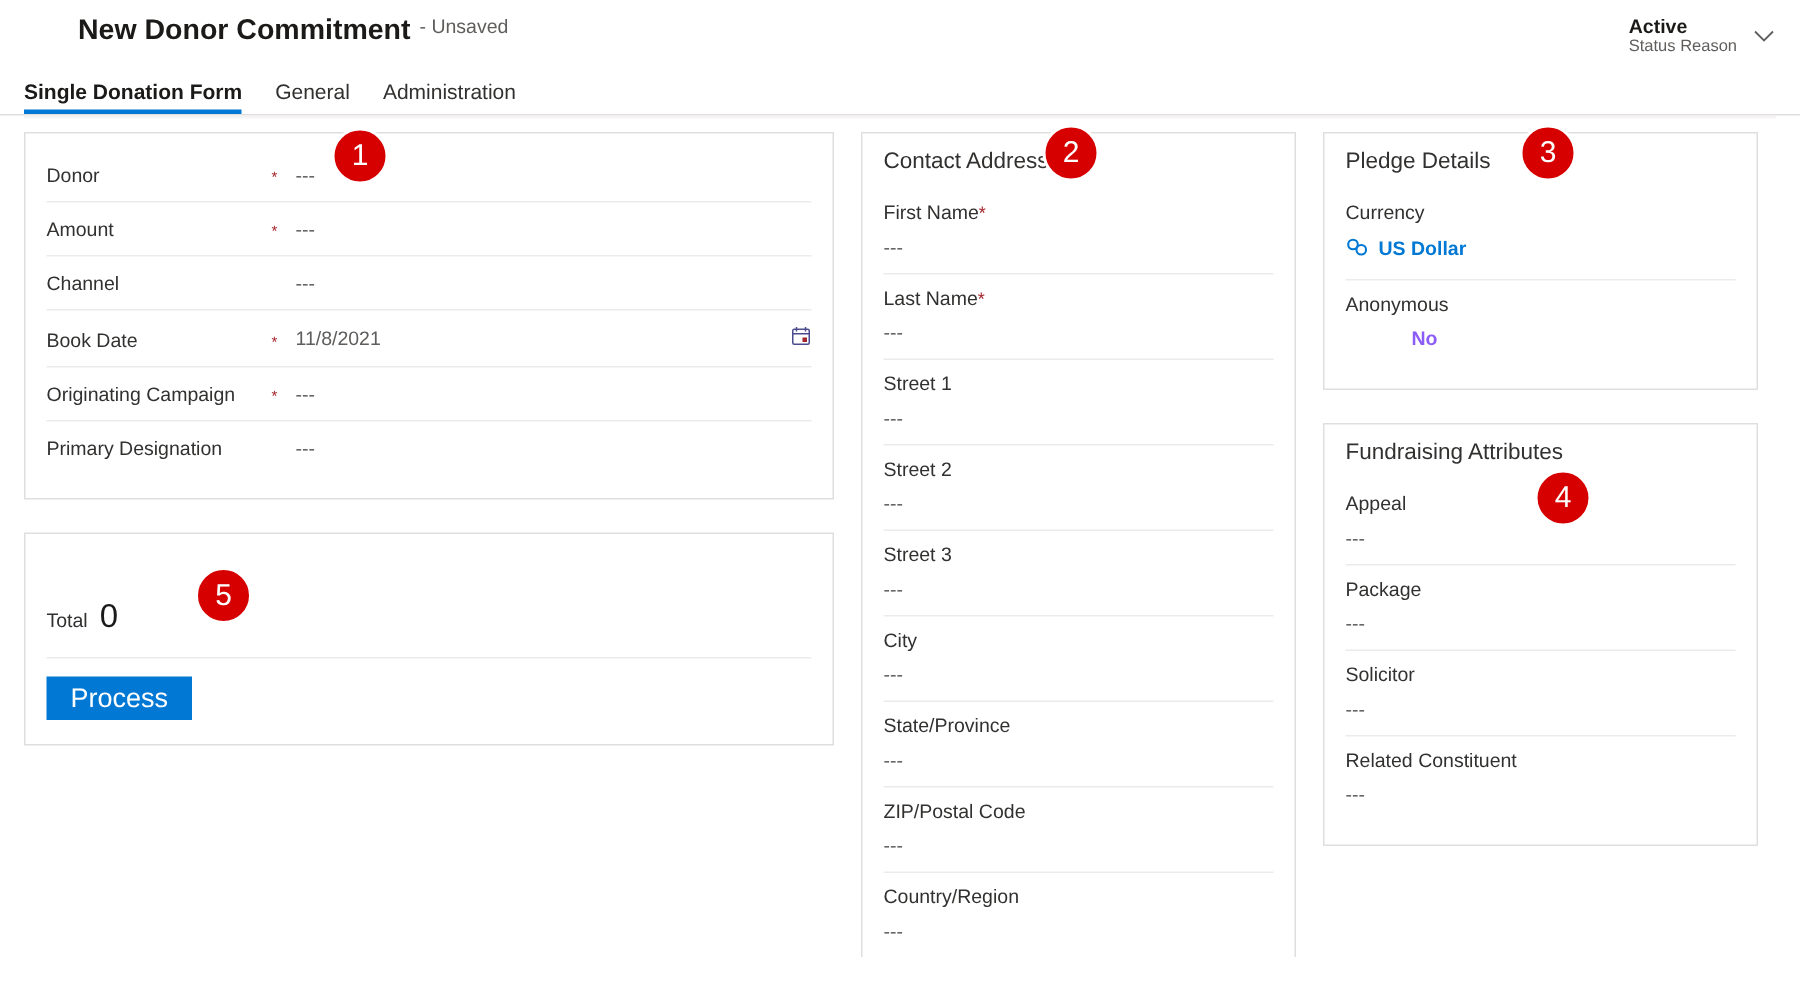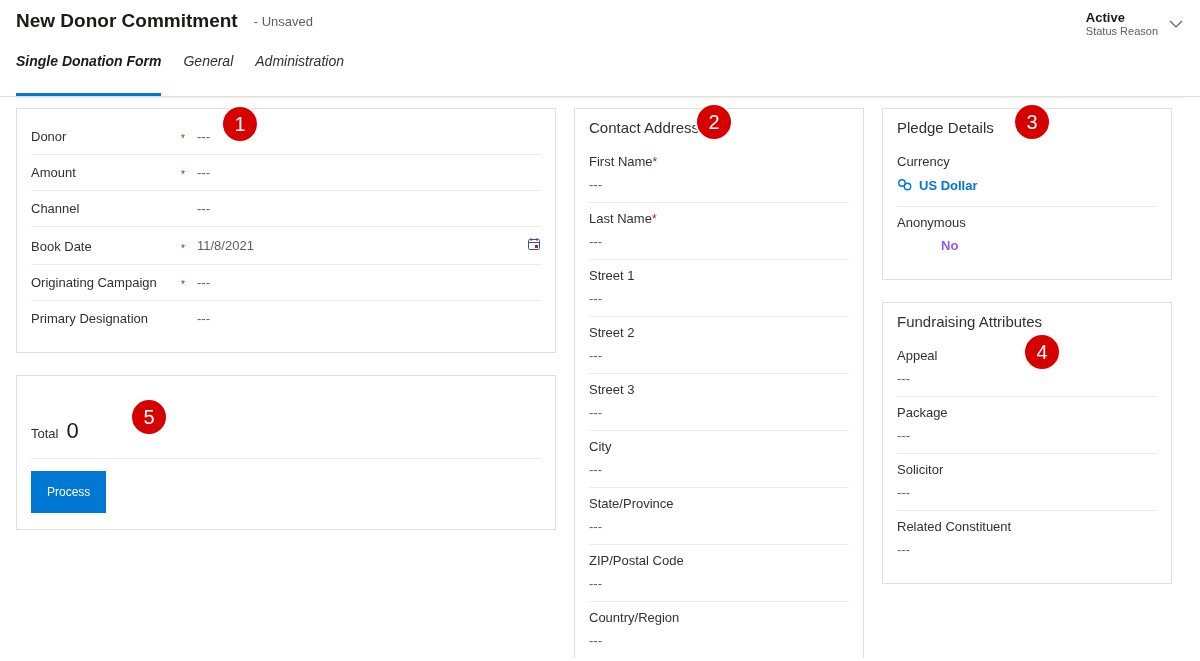--- a/index.html
+++ b/index.html
@@ -11,42 +11,41 @@
       width: 1200px;
       height: 661px;
       overflow: hidden;
     }
     .header {
       display: flex;
       justify-content: space-between;
       align-items: flex-start;
       padding: 10px 16px 6px 16px;
     }
-    .header-left { display: flex; align-items: center; gap: 16px; }
+    .header-left { display: flex; align-items: flex-start; gap: 6px; margin-left: 36px; }
     .title { font-size: 19px; font-weight: 600; color: #1b1a19; }
     .sub { font-size: 13px; color: #605e5c; }
     .header-right { display: flex; align-items: flex-end; gap: 10px; }
     .status-box { text-align: left; }
     .status-value { font-size: 13px; font-weight: 600; color: #1b1a19; }
     .status-label { font-size: 11px; color: #605e5c; }
     .chev { color: #605e5c; font-size: 18px; cursor: pointer; }
 
     .tabs {
       display: flex;
       gap: 22px;
       padding: 4px 16px 0 16px;
       border-bottom: 1px solid #e1dfdd;
     }
     .tab {
       font-size: 14px;
       color: #323130;
-      padding: 6px 0 24px 0;
+      padding: 6px 0 4px 0;
       cursor: pointer;
       border-bottom: 3px solid transparent;
-      font-style: italic;
     }
     .tab.active {
       color: #1b1a19;
       font-weight: 600;
       border-bottom-color: #0078d4;
     }
     .tab-divider {
       margin: 0 16px;
       height: 0;
       border-top: 1px solid #f3f2f1;
@@ -128,22 +127,22 @@
     }
     .currency-chip svg { display: block; }
 
     .total-row { display: flex; align-items: baseline; gap: 8px; padding: 4px 0 14px 0; }
     .total-lbl { font-size: 13px; color: #323130; margin-top: 36px; }
     .total-val { font-size: 22px; font-weight: 400; color: #1b1a19; }
     .btn {
       background: #0078d4;
       color: #fff;
       border: none;
-      padding: 14px 16px;
-      font-size: 12px;
+      padding: 4px 16px;
+      font-size: 18px;
       cursor: pointer;
     }
 
     .badge {
       position: absolute;
       width: 38px; height: 38px;
       background: #d60000;
       border: 2px solid #fff;
       border-radius: 50%;
       color: #fff;

